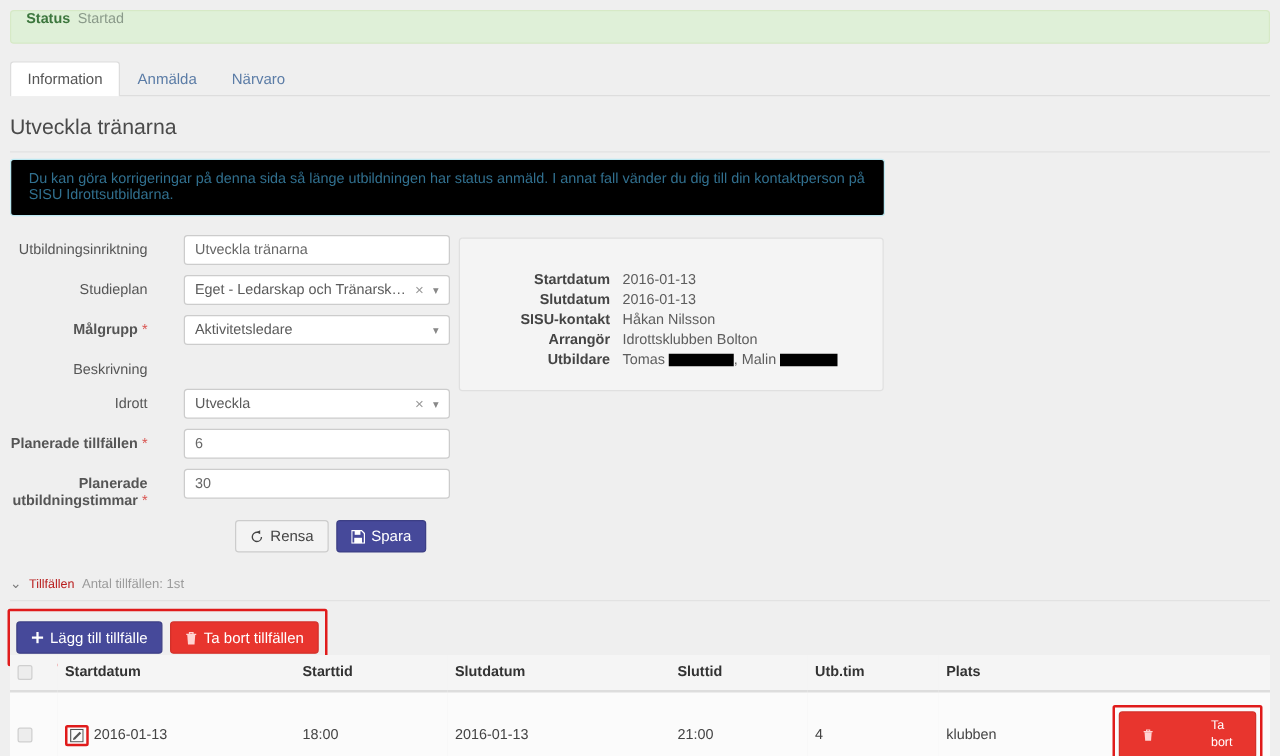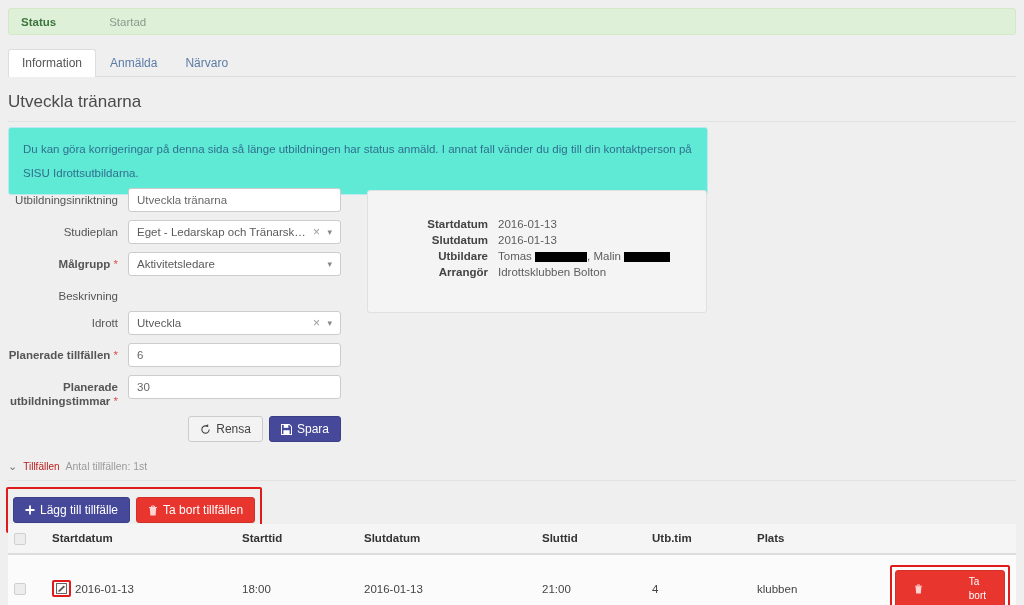--- a/index.html
+++ b/index.html
@@ -11,24 +11,24 @@
     font-size: 12px;
     color: #333333;
     overflow: hidden;
   }
   .page { position: relative; width: 1024px; height: 605px; background: #efefef; }
 
   
   .status-alert {
     position: absolute; left: 8px; top: 8px; width: 1008px; height: 27px;
     background: #dff0d8; border: 1px solid #d6e9c6; border-radius: 3px;
-    display: flex; align-items: center; padding: 0 12px; gap: 6px;
+    display: flex; align-items: flex-start; padding: 0 12px; gap: 6px;
   }
   .status-label { font-weight: bold; color: #3c763d; font-size: 11.5px; }
-  .status-value { color: #8a9a8a; font-size: 11.5px; margin-left: 47px; }
+  .status-value { color: #8a9a8a; font-size: 11.5px; }
 
   
   .tabbar {
     position: absolute; left: 8px; top: 48px; width: 1008px; height: 29px;
     border-bottom: 1px solid #dddddd;
     display: flex; align-items: flex-end; gap: 0px;
   }
   .tab {
     padding: 6px 13px 6px 13px; font-size: 12px; color: #5b7ca6;
     border: 1px solid transparent; border-bottom: none; line-height: 15px;
@@ -42,28 +42,28 @@
   
   .page-title {
     position: absolute; left: 8px; top: 92px; width: 1008px;
     font-size: 17px; color: #4a4a4a; font-weight: normal;
     padding-bottom: 9px; border-bottom: 1px solid #e2e2e2;
   }
 
   
   .info-alert {
     position: absolute; left: 8px; top: 127px; width: 700px; min-height: 46px;
-    background: #5eead4; border: 1px solid #bce8f1; border-radius: 3px;
-    color: #31708f; font-size: 11.5px; line-height: 24px;
+    background: #000000; border: 1px solid #bce8f1; border-radius: 3px;
+    color: #31708f; font-size: 11.5px; line-height: 13px;
     padding: 9px 14px;
   }
 
   
   .form { position: absolute; left: 0px; top: 188px; width: 360px; }
-  .frow { display: flex; align-items: flex-start; margin-bottom: 8px; }
+  .frow { display: flex; align-items: flex-start; margin-bottom: 8px; justify-content: space-between; }
   .flabel {
     width: 128px; text-align: right; padding-right: 10px; padding-top: 5px;
     font-size: 11.5px; color: #555555; line-height: 14px;
   }
   .flabel.req { font-weight: bold; }
   .req-star { color: #d9534f; font-weight: normal; }
   .fctl { width: 213px; position: relative; }
   .inp {
     width: 213px; height: 24px; background: #ffffff;
     border: 1px solid #cccccc; border-radius: 3px;
@@ -260,26 +260,30 @@
     <div style="padding-top:26px;">
       <div class="ip-row">
         <div class="ip-label">Startdatum</div>
         <div class="ip-val">2016-01-13</div>
       </div>
       <div class="ip-row">
         <div class="ip-label">Slutdatum</div>
         <div class="ip-val">2016-01-13</div>
       </div>
       <div class="ip-row">
+        <div class="ip-label">SISU-kontakt</div>
+        <div class="ip-val">Håkan Nilsson</div>
+      </div>
+      <div class="ip-row">
+        <div class="ip-label">Arrangör</div>
+        <div class="ip-val">Idrottsklubben Bolton</div>
+      </div>
+      <div class="ip-row">
         <div class="ip-label">Utbildare</div>
         <div class="ip-val">Tomas <span class="redact" style="width:52px;"></span>, Malin <span class="redact" style="width:46px;"></span></div>
-      </div>
-      <div class="ip-row">
-        <div class="ip-label">Arrangör</div>
-        <div class="ip-val">Idrottsklubben Bolton</div>
       </div>
     </div>
   </div>
 
   <div class="tsec-head">
     <span class="tsec-chev">⌄</span>
     <span class="tsec-title">Tillfällen</span>
     <span class="tsec-count">Antal tillfällen: 1st</span>
   </div>
 

